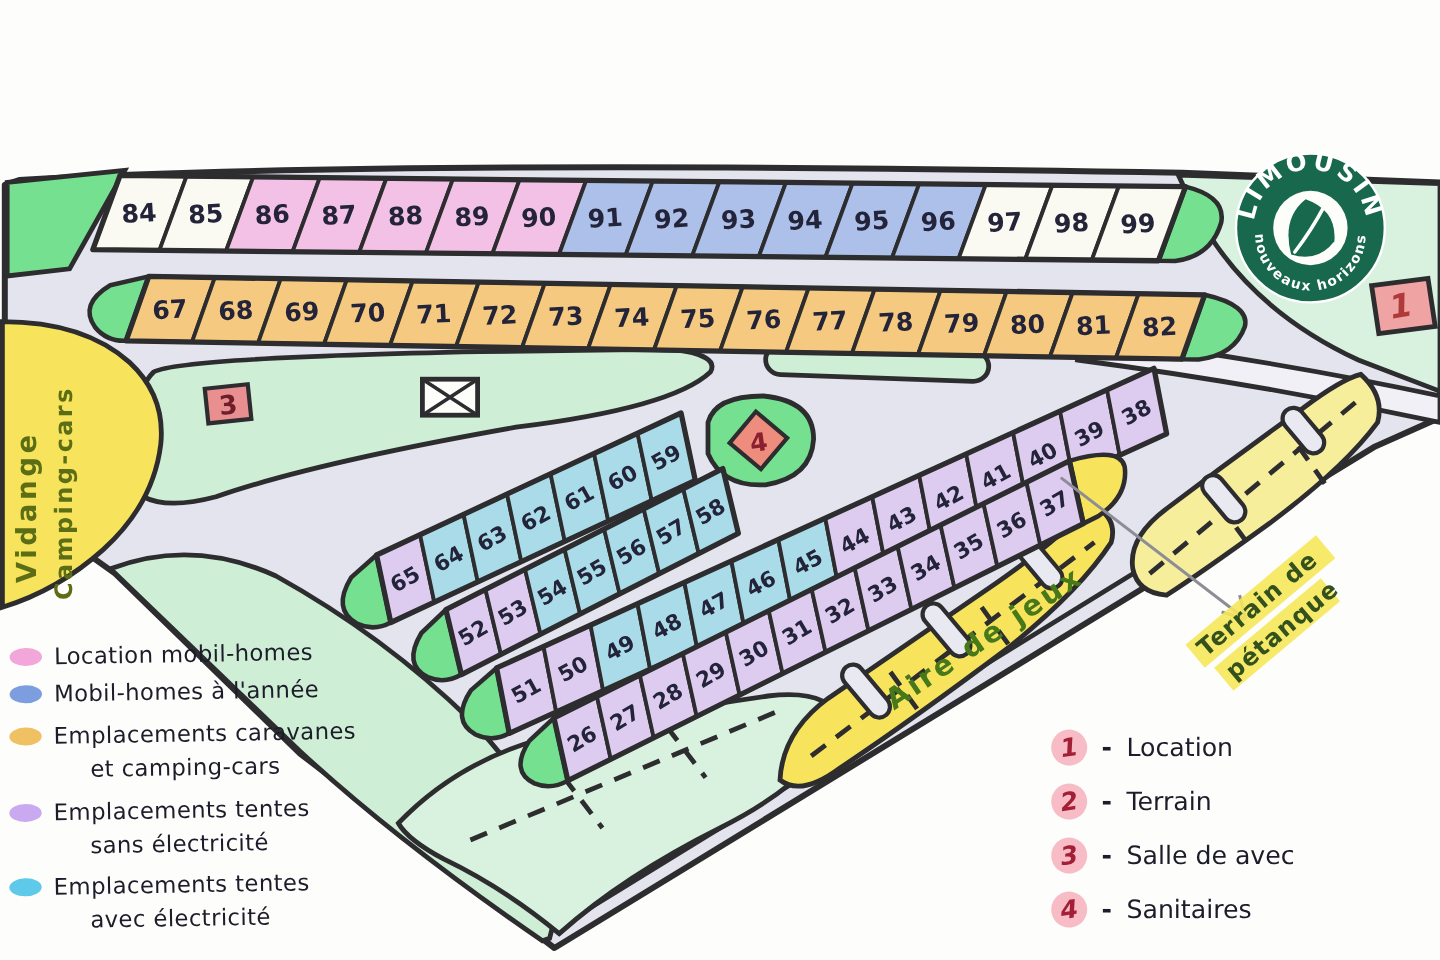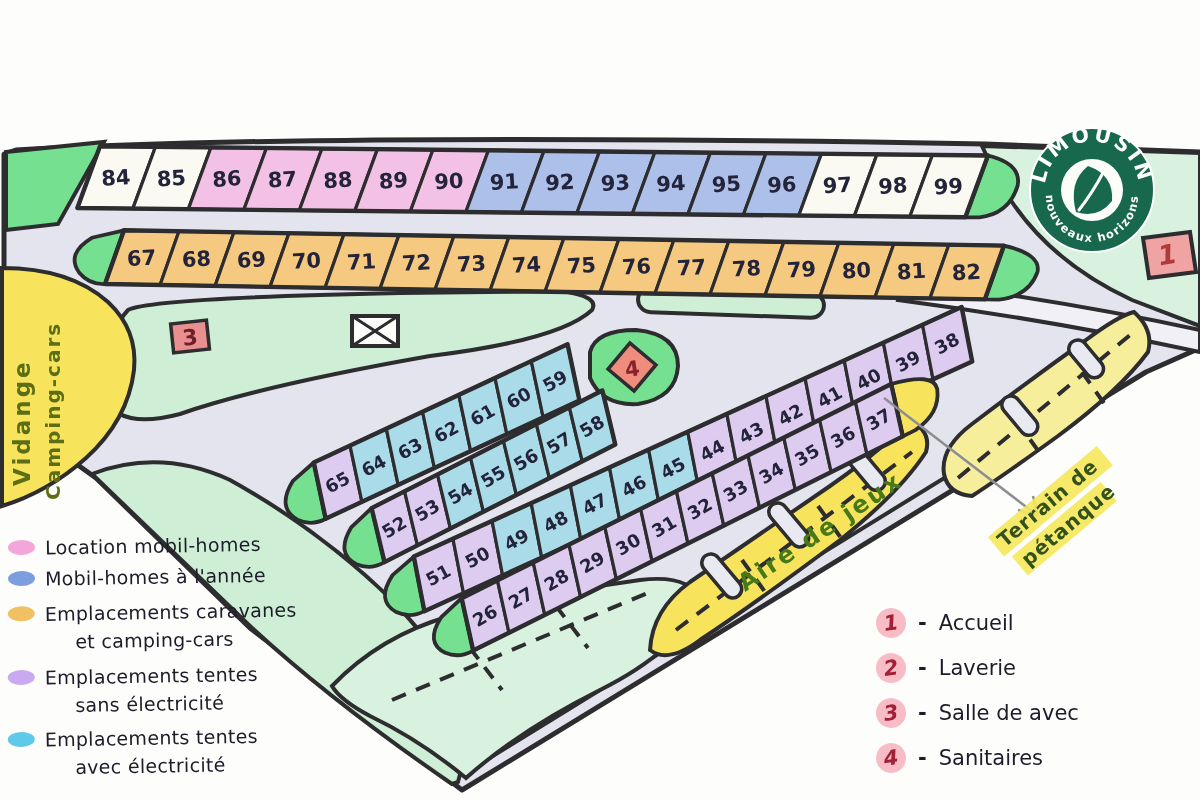--- a/index.html
+++ b/index.html
@@ -326,26 +326,26 @@
         <div class="cat-lines">
           <div>Emplacements tentes</div>
           <div class="cat-line2">avec électricité</div>
         </div>
       </div>
     </div>
 <div class="overlay" id="legend-places">
       <div class="place-item" style="top: 592px; left: 876px;">
         <span class="place-num">1</span>
         <span class="place-sep">-</span>
-        <span>Accueil</span>
+        <span>Location</span>
       </div>
       <div class="place-item" style="top: 637px; left: 876px;">
         <span class="place-num">2</span>
         <span class="place-sep">-</span>
-        <span>Laverie</span>
+        <span>Terrain</span>
       </div>
       <div class="place-item" style="top: 682px; left: 876px;">
         <span class="place-num">3</span>
         <span class="place-sep">-</span>
         <span>Salle de avec</span>
       </div>
       <div class="place-item" style="top: 727px; left: 876px;">
         <span class="place-num">4</span>
         <span class="place-sep">-</span>
         <span>Sanitaires</span>

